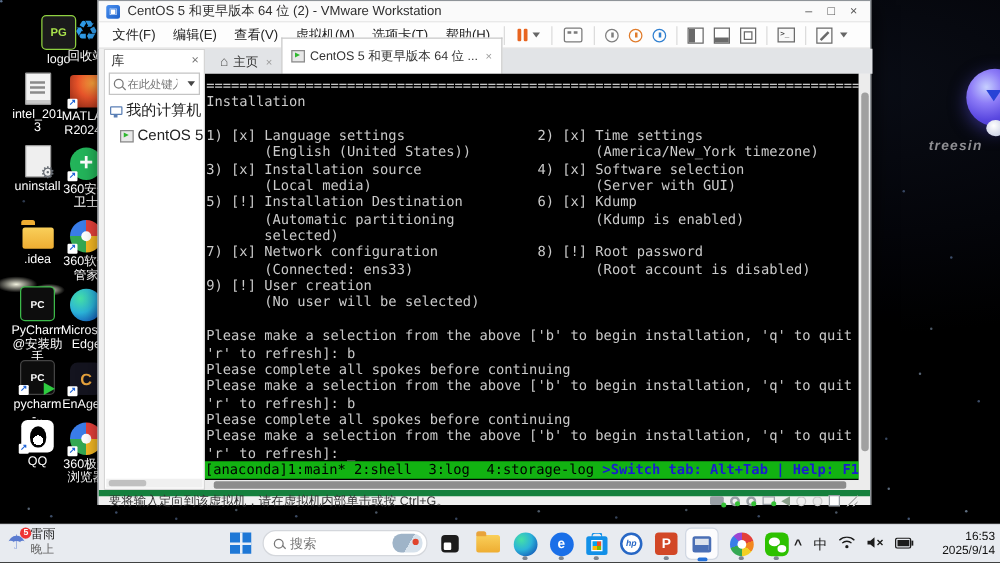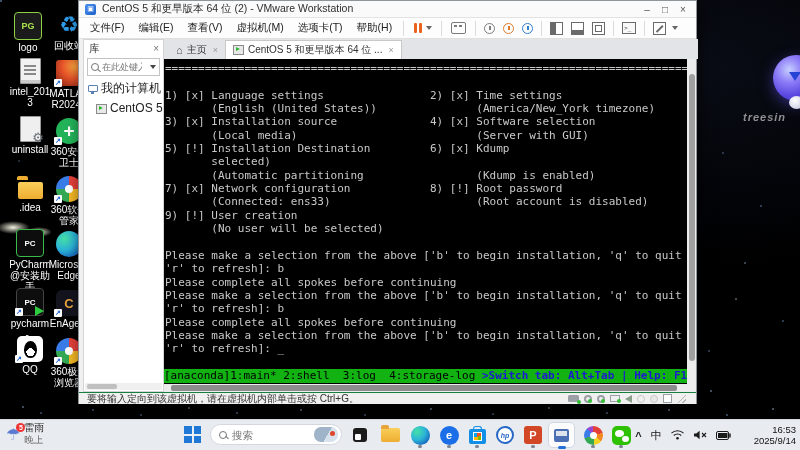--- a/index.html
+++ b/index.html
@@ -104,36 +104,36 @@
   .compic{width:10px;height:7px;border:1.5px solid #5a7fb5;border-radius:1px;box-sizing:border-box;flex:none;position:relative;}
   .compic::after{content:"";position:absolute;left:2px;bottom:-3px;width:3px;height:2px;background:#5a7fb5;}
   .vmic{width:9px;height:8px;border:1px solid #8a8a8a;background:#e8e8e8;flex:none;position:relative;}
   .vmic::after{content:"";position:absolute;left:2px;top:1px;border-left:4px solid #2eb82e;
     border-top:2.5px solid transparent;border-bottom:2.5px solid transparent;}
   .sb-hscroll{position:absolute;left:1px;bottom:1px;width:77px;height:7px;background:#f0f0f0;}
   .sb-hscroll i{position:absolute;left:2px;top:1px;width:30px;height:5px;background:#c0c0c0;border-radius:2px;}
   
   .tabbar{position:absolute;left:85px;top:38px;width:534px;height:20px;background:#e2e4e7;display:flex;align-items:flex-end;}
   .tab{display:flex;align-items:center;gap:4px;height:18px;padding:0 7px;font-size:10px;color:#333;white-space:nowrap;}
-  .tab.active{background:#fff;border:1px solid #c8c8c8;border-bottom:none;box-sizing:border-box;height:19px;}
+  .tab.active{background:#fff;border:1px solid #c8c8c8;border-bottom:none;box-sizing:border-box;height:29px;}
   .tab-close{color:#999;font-size:9px;margin-left:2px;}
   .homeic{font-size:11px;color:#555;line-height:10px;}
   
   .vmscreen{position:absolute;left:85px;top:58px;width:523px;height:325px;background:#000;overflow:hidden;}
   .tline{white-space:pre;height:13.35px;font-family:"DejaVu Sans Mono",monospace;font-size:11px;line-height:13.35px;color:#c9c9c9;}
   .term-pad{padding:3px 0 0 1px;}
   .greenbar{position:absolute;left:0;top:310px;width:602px;height:14px;background:#12b212;white-space:pre;overflow:hidden;
     font-family:"DejaVu Sans Mono",monospace;font-size:11px;line-height:14px;}
   .gb-left{color:#000;} .gb-right{color:#1b1bd1;font-weight:bold;}
   .vsb{position:absolute;left:608px;top:58px;width:9px;height:325px;background:#ececec;}
   .vsb i{position:absolute;left:1.5px;top:15px;width:6px;height:287px;background:#a0a0a0;border-radius:3px;}
   .hsb{position:absolute;left:85px;top:383px;width:532px;height:8px;background:#ececec;}
   .hsb i{position:absolute;left:7px;top:1px;width:506px;height:6px;background:#8d8d8d;border-radius:2px;}
   
-  .statusbar{position:absolute;left:0;top:391px;width:100%;height:12px;background:#f0f0f0;border-top:1px solid #15803d;
+  .statusbar{position:absolute;left:0;top:391px;width:100%;height:12px;background:#f0f0f0;border-top:5px solid #15803d;
     display:flex;align-items:center;box-sizing:border-box;}
   .sb-msg{font-size:10px;color:#333;padding-left:8px;white-space:nowrap;}
   .devices{margin-left:auto;display:flex;align-items:center;gap:5px;padding-right:10px;}
   .dev{position:relative;}
   .gdot{position:absolute;right:-2px;bottom:-2px;width:4px;height:4px;border-radius:50%;background:#35c135;}
   .d-hdd{width:11px;height:7px;background:#9aa0a6;border-radius:1.5px;}
   .d-cd{width:8px;height:8px;border:2px solid #9aa0a6;border-radius:50%;box-sizing:border-box;}
   .d-net{width:10px;height:7px;border:1.5px solid #9aa0a6;box-sizing:border-box;}
   .d-snd{width:0;height:0;border-top:4px solid transparent;border-bottom:4px solid transparent;border-right:7px solid #8aa08a;}
   .d-usb{width:8px;height:8px;border:1.5px solid #c7c7c7;border-radius:50%;box-sizing:border-box;}
@@ -194,21 +194,21 @@
 <body>
 
 <div id="screen">
   <div class="stars"></div>
   <div class="flare" style="left:-4px;top:221px;width:34px;height:13px;"></div>
   <div class="flare" style="left:26px;top:227px;width:26px;height:10px;"></div>
   <div class="wallpaper-label">treesin</div>
   <div class="orb"></div>
   <div class="orb-blob"></div>
 
-  <div class="dicon" style="left:5px;top:12px;">
+  <div class="dicon" style="left:24px;top:12px;">
     <div class="ic ic-logo">PG</div>
     <div class="dlabel">logo</div>
   </div>
   <div class="dicon" style="left:7px;top:58px;">
     <div class="ic">
         <span class="ic-doc"></span>
       </div>
     <div class="dlabel">intel_2013</div>
   </div>
   <div class="dicon" style="left:7px;top:116px;">
@@ -348,28 +348,29 @@
       <div class="tab active">
         <span class="vmic"></span>
         <span>CentOS 5 和更早版本 64 位 ...</span>
         <span class="tab-close">×</span>
       </div>
     </div>
 
     <div class="vmscreen">
       <div class="term-pad">
         <div class="tline">================================================================================</div>
+        <div class="tline">Installation</div>
         <div class="tline"></div>
         <div class="tline">1) [x] Language settings                2) [x] Time settings</div>
         <div class="tline">       (English (United States))               (America/New_York timezone)</div>
         <div class="tline">3) [x] Installation source              4) [x] Software selection</div>
         <div class="tline">       (Local media)                           (Server with GUI)</div>
         <div class="tline">5) [!] Installation Destination         6) [x] Kdump</div>
+        <div class="tline">       (Automatic partitioning                 (Kdump is enabled)</div>
         <div class="tline">       selected)</div>
-        <div class="tline">       (Automatic partitioning                 (Kdump is enabled)</div>
         <div class="tline">7) [x] Network configuration            8) [!] Root password</div>
         <div class="tline">       (Connected: ens33)                      (Root account is disabled)</div>
         <div class="tline">9) [!] User creation</div>
         <div class="tline">       (No user will be selected)</div>
         <div class="tline"></div>
         <div class="tline">Please make a selection from the above ['b' to begin installation, 'q' to quit</div>
         <div class="tline">'r' to refresh]: b</div>
         <div class="tline">Please complete all spokes before continuing</div>
         <div class="tline">Please make a selection from the above ['b' to begin installation, 'q' to quit</div>
         <div class="tline">'r' to refresh]: b</div>

